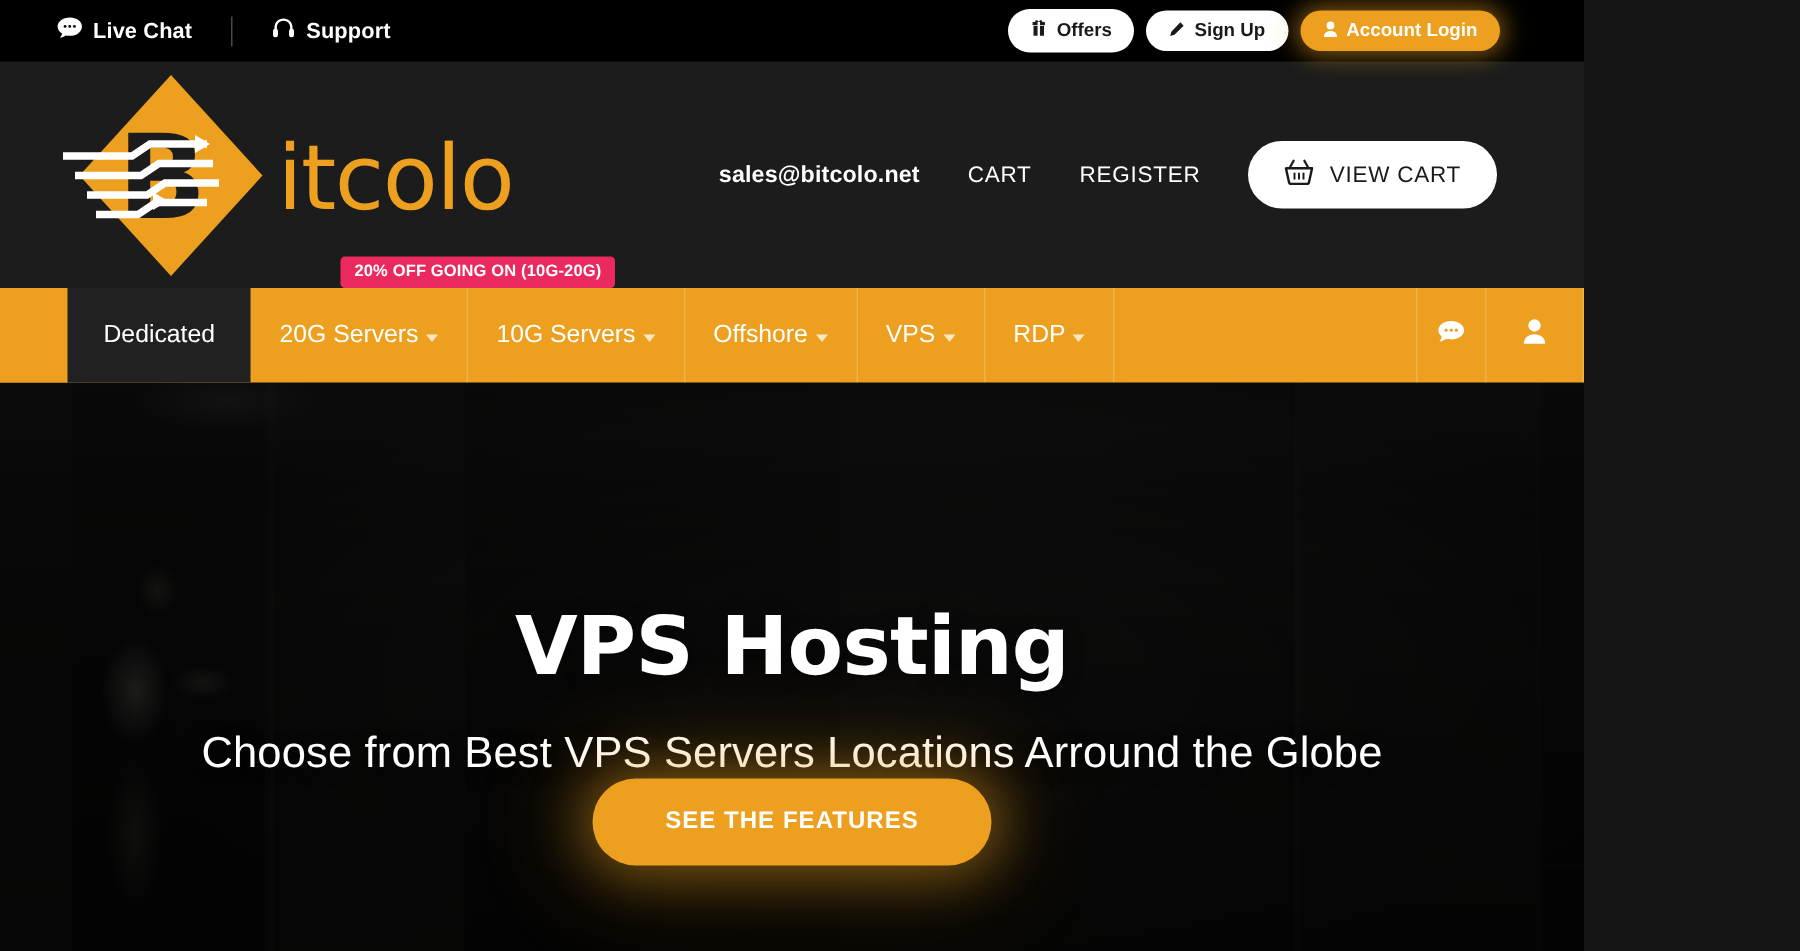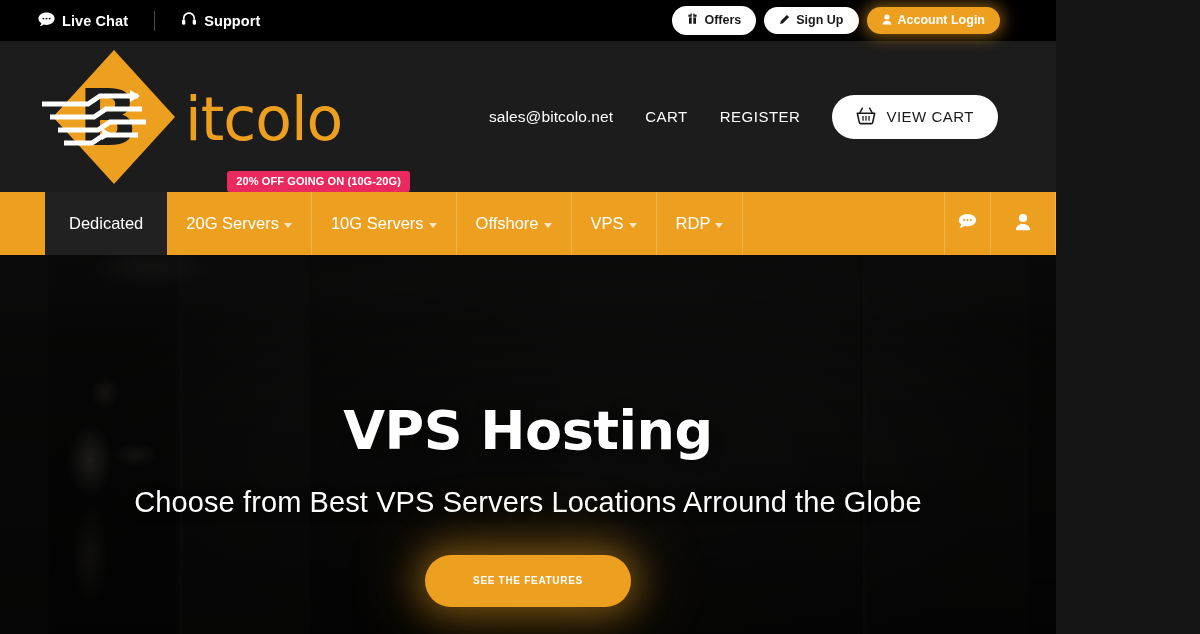--- a/index.html
+++ b/index.html
@@ -57,21 +57,21 @@
     font-size:60px;font-weight:400;color:#eda01f;
     letter-spacing:-1px;margin-left:-2px;
     font-family:"DejaVu Sans", sans-serif;
     line-height:1;margin-top:4px;
   }
   .header-right{
     margin-left:auto;margin-right:58px;
     display:flex;align-items:center;gap:0;
   }
   .h-mail{
-    font-size:15.5px;font-weight:400;color:#fff;
+    font-size:15.5px;font-weight:700;color:#fff;
     cursor:pointer;margin-right:32px;letter-spacing:.1px;
   }
   .h-link{
     font-size:15px;font-weight:400;color:#fff;
     cursor:pointer;margin-right:32px;letter-spacing:.5px;
   }
   .cart-btn{
     display:flex;align-items:center;gap:10px;
     background:#fff;color:#1a1a1a;
     border-radius:26px;padding:12px 24px;
@@ -171,23 +171,22 @@
     text-shadow:0 2px 12px rgba(0,0,0,.55);
     margin-top:41px;
   }
   .hero-sub{
     margin-top:29px;
     font-size:29px;font-weight:400;color:#fff;
     letter-spacing:.1px;line-height:1.1;
     text-shadow:0 2px 10px rgba(0,0,0,.55);
   }
   .cta{
-    margin-top:36px;
     background:#eda01f;color:#fff;
-    font-size:10px;font-weight:700;letter-spacing:.7px;
+    font-size:16px;font-weight:700;letter-spacing:.7px;
     padding:21px 48px;border:none;border-radius:34px;
     cursor:pointer;font-family:"Liberation Sans", sans-serif;
     box-shadow:0 0 34px 8px rgba(237,160,31,.40),
                0 0 70px 18px rgba(237,160,31,.16);
     line-height:1;
   }
 </style>
 </head>
 <body>
 

